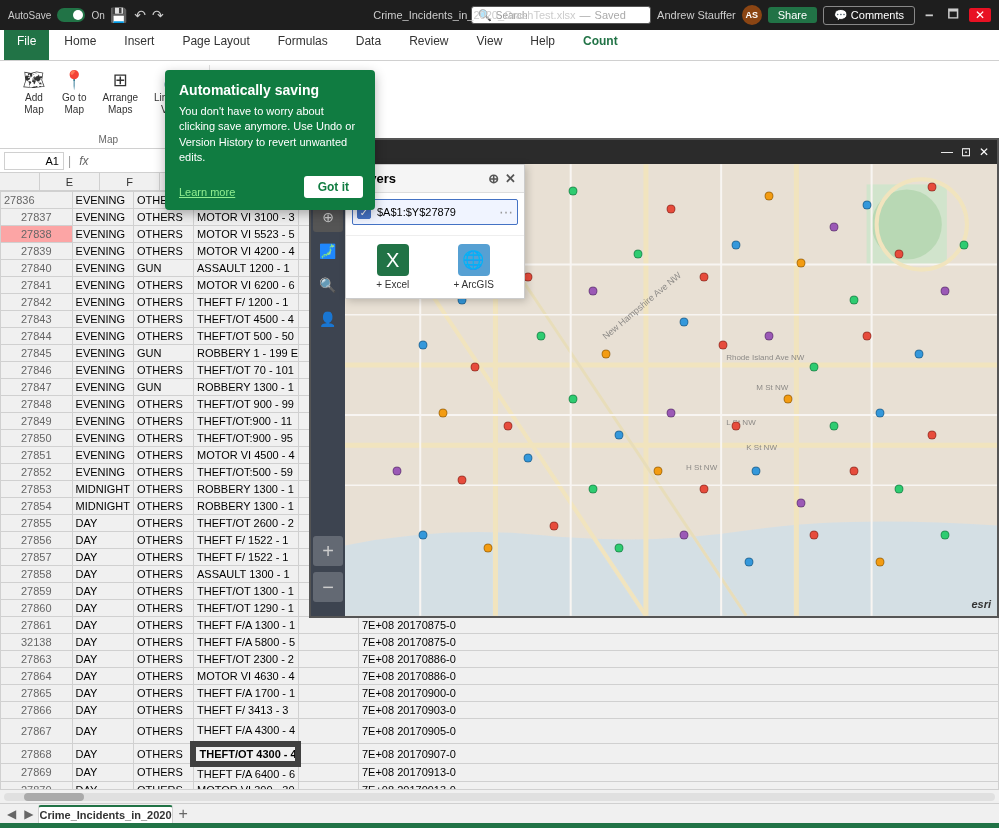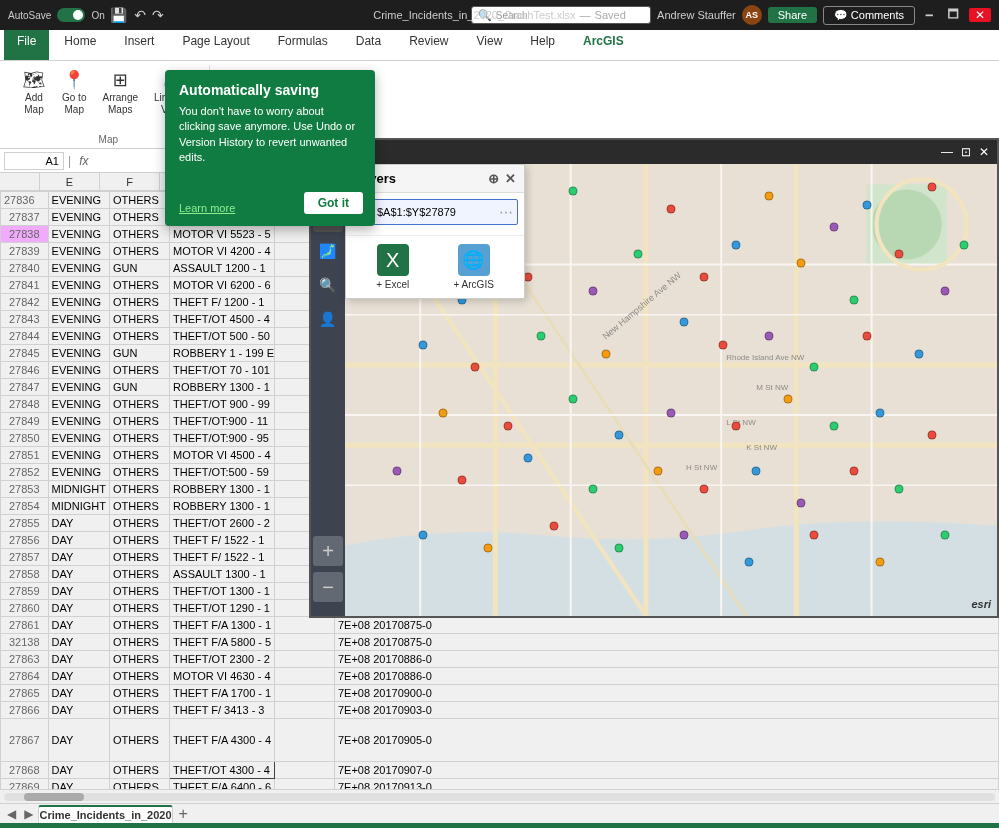--- a/index.html
+++ b/index.html
@@ -333,21 +333,21 @@
   <div id="ribbon-tabs">
     <div class="ribbon-tab active" style="background:#217346;color:#fff;">File</div>
     <div class="ribbon-tab">Home</div>
     <div class="ribbon-tab">Insert</div>
     <div class="ribbon-tab">Page Layout</div>
     <div class="ribbon-tab">Formulas</div>
     <div class="ribbon-tab">Data</div>
     <div class="ribbon-tab">Review</div>
     <div class="ribbon-tab">View</div>
     <div class="ribbon-tab">Help</div>
-    <div class="ribbon-tab arcgis">ArcGIS</div>
+    <div class="ribbon-tab arcgis">Count</div>
   </div>
   <div id="ribbon-content">
 
     <div class="ribbon-group">
       <div style="display:flex;gap:4px;">
         <div class="ribbon-btn">
           <div class="ribbon-icon">🗺</div>
           <div style="font-size:10px;text-align:center;line-height:1.2;">Add<br>Map</div>
         </div>
         <div class="ribbon-btn">
@@ -416,21 +416,21 @@
     </tr>
           <tr>
       <td style="background:#f0f0f0;text-align:center;color:#666;width:40px;min-width:40px;border:1px solid #d0d0d0;padding:1px 3px;height:17px;font-size:11px;">27837</td>
       <td style="border:1px solid #d0d0d0;padding:1px 3px;font-size:11px;white-space:nowrap;width:60px;overflow:hidden;">EVENING</td>
       <td style="border:1px solid #d0d0d0;padding:1px 3px;font-size:11px;white-space:nowrap;width:60px;overflow:hidden;">OTHERS</td>
       <td style="border:1px solid #d0d0d0;padding:1px 3px;font-size:11px;white-space:nowrap;width:105px;overflow:hidden;max-width:105px;">MOTOR VI 3100 - 3</td>
       <td style="border:1px solid #d0d0d0;padding:1px 3px;font-size:11px;white-space:nowrap;width:60px;overflow:hidden;"></td>
       <td style="border:1px solid #d0d0d0;padding:1px 3px;font-size:11px;white-space:nowrap;overflow:hidden;max-width:600px;">7E+08  20168464-0</td>
     </tr>
           <tr>
-      <td style="background:#f0abfc;text-align:center;color:#666;width:40px;min-width:40px;border:1px solid #d0d0d0;padding:1px 3px;height:17px;font-size:11px;">27838</td>
+      <td style="background:#fca5a5;text-align:center;color:#666;width:40px;min-width:40px;border:1px solid #d0d0d0;padding:1px 3px;height:17px;font-size:11px;">27838</td>
       <td style="border:1px solid #d0d0d0;padding:1px 3px;font-size:11px;white-space:nowrap;width:60px;overflow:hidden;">EVENING</td>
       <td style="border:1px solid #d0d0d0;padding:1px 3px;font-size:11px;white-space:nowrap;width:60px;overflow:hidden;">OTHERS</td>
       <td style="border:1px solid #d0d0d0;padding:1px 3px;font-size:11px;white-space:nowrap;width:105px;overflow:hidden;max-width:105px;">MOTOR VI 5523 - 5</td>
       <td style="border:1px solid #d0d0d0;padding:1px 3px;font-size:11px;white-space:nowrap;width:60px;overflow:hidden;"></td>
       <td style="border:1px solid #d0d0d0;padding:1px 3px;font-size:11px;white-space:nowrap;overflow:hidden;max-width:600px;">7E+08  20168468-0</td>
     </tr>
           <tr>
       <td style="background:#f0f0f0;text-align:center;color:#666;width:40px;min-width:40px;border:1px solid #d0d0d0;padding:1px 3px;height:17px;font-size:11px;">27839</td>
       <td style="border:1px solid #d0d0d0;padding:1px 3px;font-size:11px;white-space:nowrap;width:60px;overflow:hidden;">EVENING</td>
       <td style="border:1px solid #d0d0d0;padding:1px 3px;font-size:11px;white-space:nowrap;width:60px;overflow:hidden;">OTHERS</td>
@@ -560,21 +560,21 @@
     </tr>
           <tr>
       <td style="background:#f0f0f0;text-align:center;color:#666;width:40px;min-width:40px;border:1px solid #d0d0d0;padding:1px 3px;height:17px;font-size:11px;">27855</td>
       <td style="border:1px solid #d0d0d0;padding:1px 3px;font-size:11px;white-space:nowrap;width:60px;overflow:hidden;">DAY</td>
       <td style="border:1px solid #d0d0d0;padding:1px 3px;font-size:11px;white-space:nowrap;width:60px;overflow:hidden;">OTHERS</td>
       <td style="border:1px solid #d0d0d0;padding:1px 3px;font-size:11px;white-space:nowrap;width:105px;overflow:hidden;max-width:105px;">THEFT/OT 2600 - 2</td>
       <td style="border:1px solid #d0d0d0;padding:1px 3px;font-size:11px;white-space:nowrap;width:60px;overflow:hidden;"></td>
       <td style="border:1px solid #d0d0d0;padding:1px 3px;font-size:11px;white-space:nowrap;overflow:hidden;max-width:600px;">7E+08  20170860-0</td>
     </tr>
           <tr>
-      <td style="background:#f0f0f0;text-align:center;color:#666;width:40px;min-width:40px;border:1px solid #d0d0d0;padding:1px 8px;height:17px;font-size:11px;">27856</td>
+      <td style="background:#f0f0f0;text-align:center;color:#666;width:40px;min-width:40px;border:1px solid #d0d0d0;padding:1px 20px;height:17px;font-size:11px;">27856</td>
       <td style="border:1px solid #d0d0d0;padding:1px 3px;font-size:11px;white-space:nowrap;width:60px;overflow:hidden;">DAY</td>
       <td style="border:1px solid #d0d0d0;padding:1px 3px;font-size:11px;white-space:nowrap;width:60px;overflow:hidden;">OTHERS</td>
       <td style="border:1px solid #d0d0d0;padding:1px 3px;font-size:11px;white-space:nowrap;width:105px;overflow:hidden;max-width:105px;">THEFT F/ 1522 - 1</td>
       <td style="border:1px solid #d0d0d0;padding:1px 3px;font-size:11px;white-space:nowrap;width:60px;overflow:hidden;"></td>
       <td style="border:1px solid #d0d0d0;padding:1px 3px;font-size:11px;white-space:nowrap;overflow:hidden;max-width:600px;">7E+08  20170864-0</td>
     </tr>
           <tr>
       <td style="background:#f0f0f0;text-align:center;color:#666;width:40px;min-width:40px;border:1px solid #d0d0d0;padding:1px 3px;height:17px;font-size:11px;">27857</td>
       <td style="border:1px solid #d0d0d0;padding:1px 3px;font-size:11px;white-space:nowrap;width:60px;overflow:hidden;">DAY</td>
       <td style="border:1px solid #d0d0d0;padding:1px 3px;font-size:11px;white-space:nowrap;width:60px;overflow:hidden;">OTHERS</td>
@@ -653,27 +653,27 @@
       <td style="border:1px solid #d0d0d0;padding:1px 3px;font-size:11px;white-space:nowrap;width:105px;overflow:hidden;max-width:105px;">THEFT F/ 3413 - 3</td>
       <td style="border:1px solid #d0d0d0;padding:1px 3px;font-size:11px;white-space:nowrap;width:60px;overflow:hidden;"></td>
       <td style="border:1px solid #d0d0d0;padding:1px 3px;font-size:11px;white-space:nowrap;overflow:hidden;max-width:600px;">7E+08  20170903-0</td>
     </tr>
           <tr>
       <td style="background:#f0f0f0;text-align:center;color:#666;width:40px;min-width:40px;border:1px solid #d0d0d0;padding:1px 3px;height:17px;font-size:11px;">27867</td>
       <td style="border:1px solid #d0d0d0;padding:1px 3px;font-size:11px;white-space:nowrap;width:60px;overflow:hidden;">DAY</td>
       <td style="border:1px solid #d0d0d0;padding:1px 3px;font-size:11px;white-space:nowrap;width:60px;overflow:hidden;">OTHERS</td>
       <td style="border:1px solid #d0d0d0;padding:1px 3px;font-size:11px;white-space:nowrap;width:105px;overflow:hidden;max-width:105px;">THEFT F/A 4300 - 4</td>
       <td style="border:1px solid #d0d0d0;padding:1px 3px;font-size:11px;white-space:nowrap;width:60px;overflow:hidden;"></td>
-      <td style="border:1px solid #d0d0d0;padding:15px 3px;font-size:11px;white-space:nowrap;overflow:hidden;max-width:600px;">7E+08  20170905-0</td>
+      <td style="border:1px solid #d0d0d0;padding:6px 3px;font-size:11px;white-space:nowrap;overflow:hidden;max-width:600px;">7E+08  20170905-0</td>
     </tr>
           <tr>
       <td style="background:#f0f0f0;text-align:center;color:#666;width:40px;min-width:40px;border:1px solid #d0d0d0;padding:1px 3px;height:17px;font-size:11px;">27868</td>
       <td style="border:1px solid #d0d0d0;padding:1px 3px;font-size:11px;white-space:nowrap;width:60px;overflow:hidden;">DAY</td>
       <td style="border:1px solid #d0d0d0;padding:1px 3px;font-size:11px;white-space:nowrap;width:60px;overflow:hidden;">OTHERS</td>
-      <td style="border:1px solid #404040;padding:1px 3px;font-size:11px;white-space:nowrap;width:105px;overflow:hidden;max-width:105px;">THEFT/OT 4300 - 4</td>
+      <td style="border:6px solid #404040;padding:1px 3px;font-size:11px;white-space:nowrap;width:105px;overflow:hidden;max-width:105px;font-weight:bold;">THEFT/OT 4300 - 4</td>
       <td style="border:1px solid #d0d0d0;padding:1px 3px;font-size:11px;white-space:nowrap;width:60px;overflow:hidden;"></td>
       <td style="border:1px solid #d0d0d0;padding:1px 3px;font-size:11px;white-space:nowrap;overflow:hidden;max-width:600px;">7E+08  20170907-0</td>
     </tr>
           <tr>
       <td style="background:#f0f0f0;text-align:center;color:#666;width:40px;min-width:40px;border:1px solid #d0d0d0;padding:1px 3px;height:17px;font-size:11px;">27869</td>
       <td style="border:1px solid #d0d0d0;padding:1px 3px;font-size:11px;white-space:nowrap;width:60px;overflow:hidden;">DAY</td>
       <td style="border:1px solid #d0d0d0;padding:1px 3px;font-size:11px;white-space:nowrap;width:60px;overflow:hidden;">OTHERS</td>
       <td style="border:1px solid #d0d0d0;padding:1px 3px;font-size:11px;white-space:nowrap;width:105px;overflow:hidden;max-width:105px;">THEFT F/A 6400 - 6</td>
       <td style="border:1px solid #d0d0d0;padding:1px 3px;font-size:11px;white-space:nowrap;width:60px;overflow:hidden;"></td>
       <td style="border:1px solid #d0d0d0;padding:1px 3px;font-size:11px;white-space:nowrap;overflow:hidden;max-width:600px;">7E+08  20170913-0</td>
@@ -722,21 +722,21 @@
   <div style="display:flex;align-items:center;gap:6px;">
     <span style="cursor:pointer;">−</span>
 
     <span style="cursor:pointer;">+</span>
     <span>100%</span>
   </div>
 </div>
 
 <div id="autosave-tooltip" style="position:fixed;top:70px;left:165px;width:210px;background:#107c41;color:#fff;border-radius:4px;padding:12px 14px;z-index:1000;font-size:12px;box-shadow:0 4px 12px rgba(0,0,0,0.3);">
   <div style="font-size:14px;font-weight:bold;margin-bottom:6px;">Automatically saving</div>
-  <div style="font-size:11px;line-height:1.4;margin-bottom:36px;">You don't have to worry about clicking save anymore. Use Undo or Version History to revert unwanted edits.</div>
+  <div style="font-size:11px;line-height:1.4;margin-bottom:20px;">You don't have to worry about clicking save anymore. Use Undo or Version History to revert unwanted edits.</div>
   <div style="color:#90ee90;text-decoration:underline;cursor:pointer;font-size:11px;">Learn more</div>
   <button style="position:absolute;bottom:12px;right:12px;background:#fff;color:#107c41;border:none;padding:4px 14px;border-radius:3px;font-size:12px;cursor:pointer;font-weight:bold;">Got it</button>
 </div>
 
 <div id="map-overlay" style="position:fixed;top:138px;right:0;width:690px;height:480px;background:#e8e0d4;border:2px solid #555;z-index:100;overflow:hidden;">
 
   <div id="map-title-bar" style="background:#2b2b2b;color:#fff;display:flex;align-items:center;justify-content:space-between;padding:3px 8px;font-size:12px;height:24px;">
     <span>Map 1</span>
     <div style="display:flex;gap:8px;">
       <span style="color:#fff;cursor:pointer;font-size:12px;">—</span>

